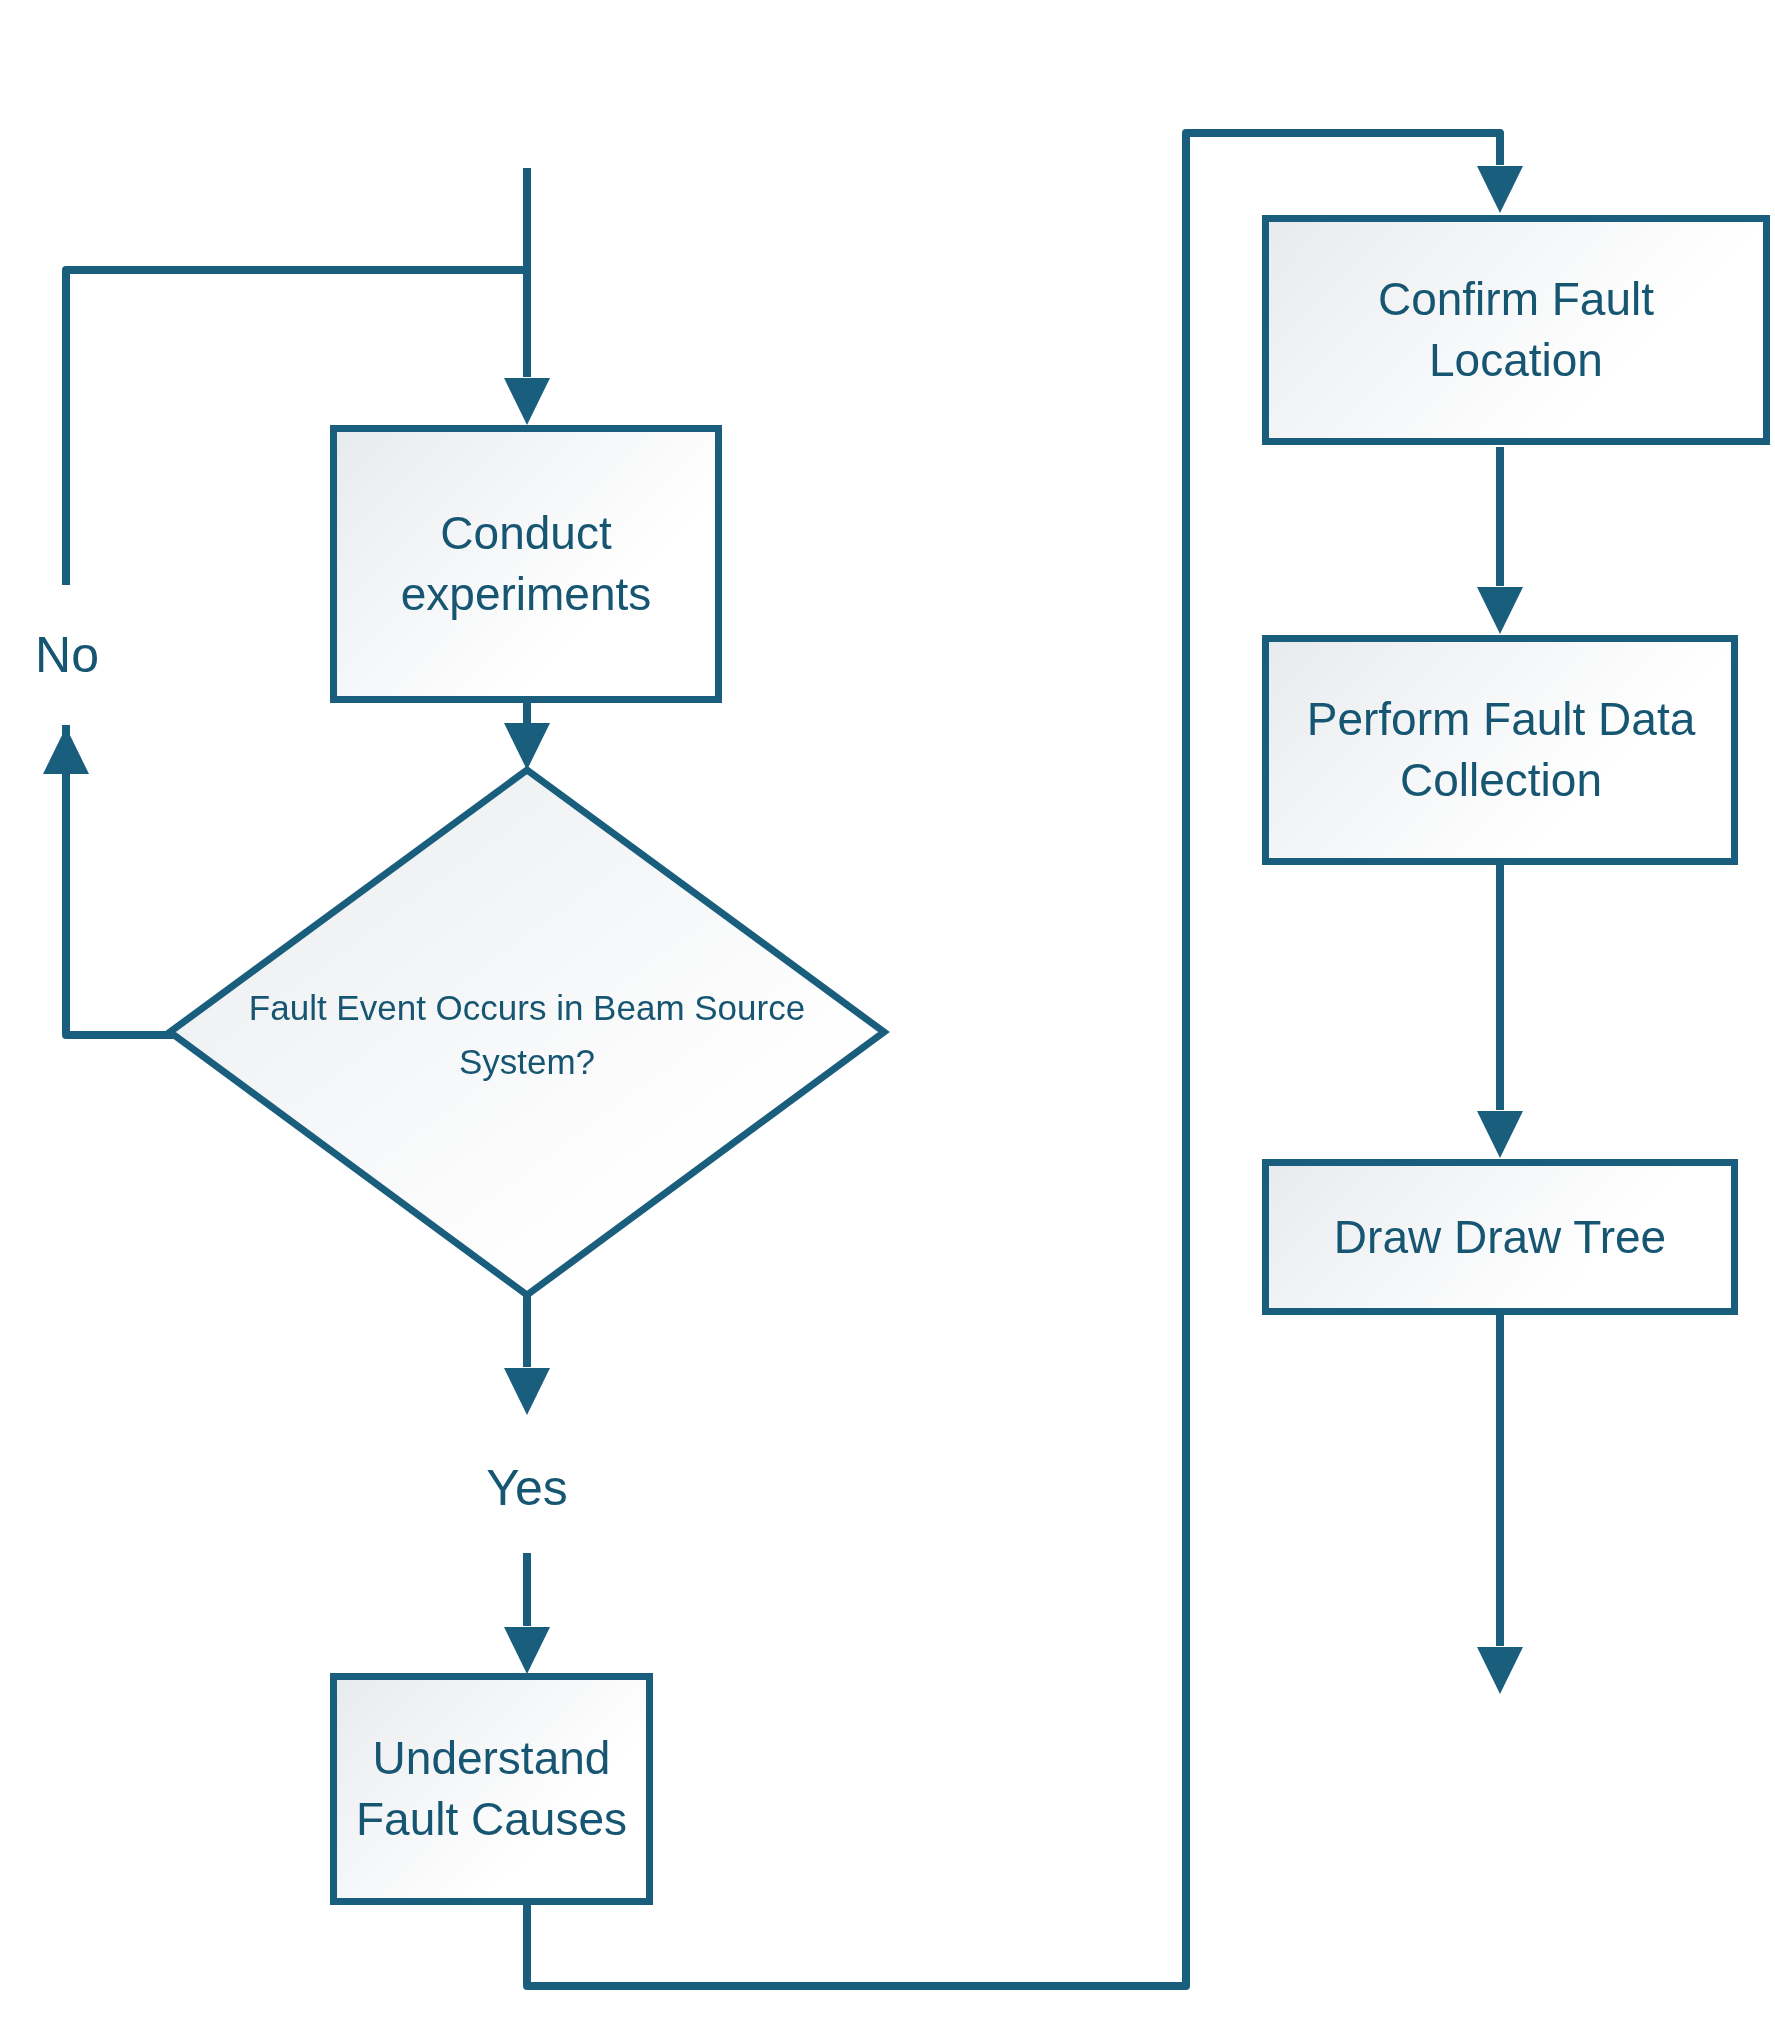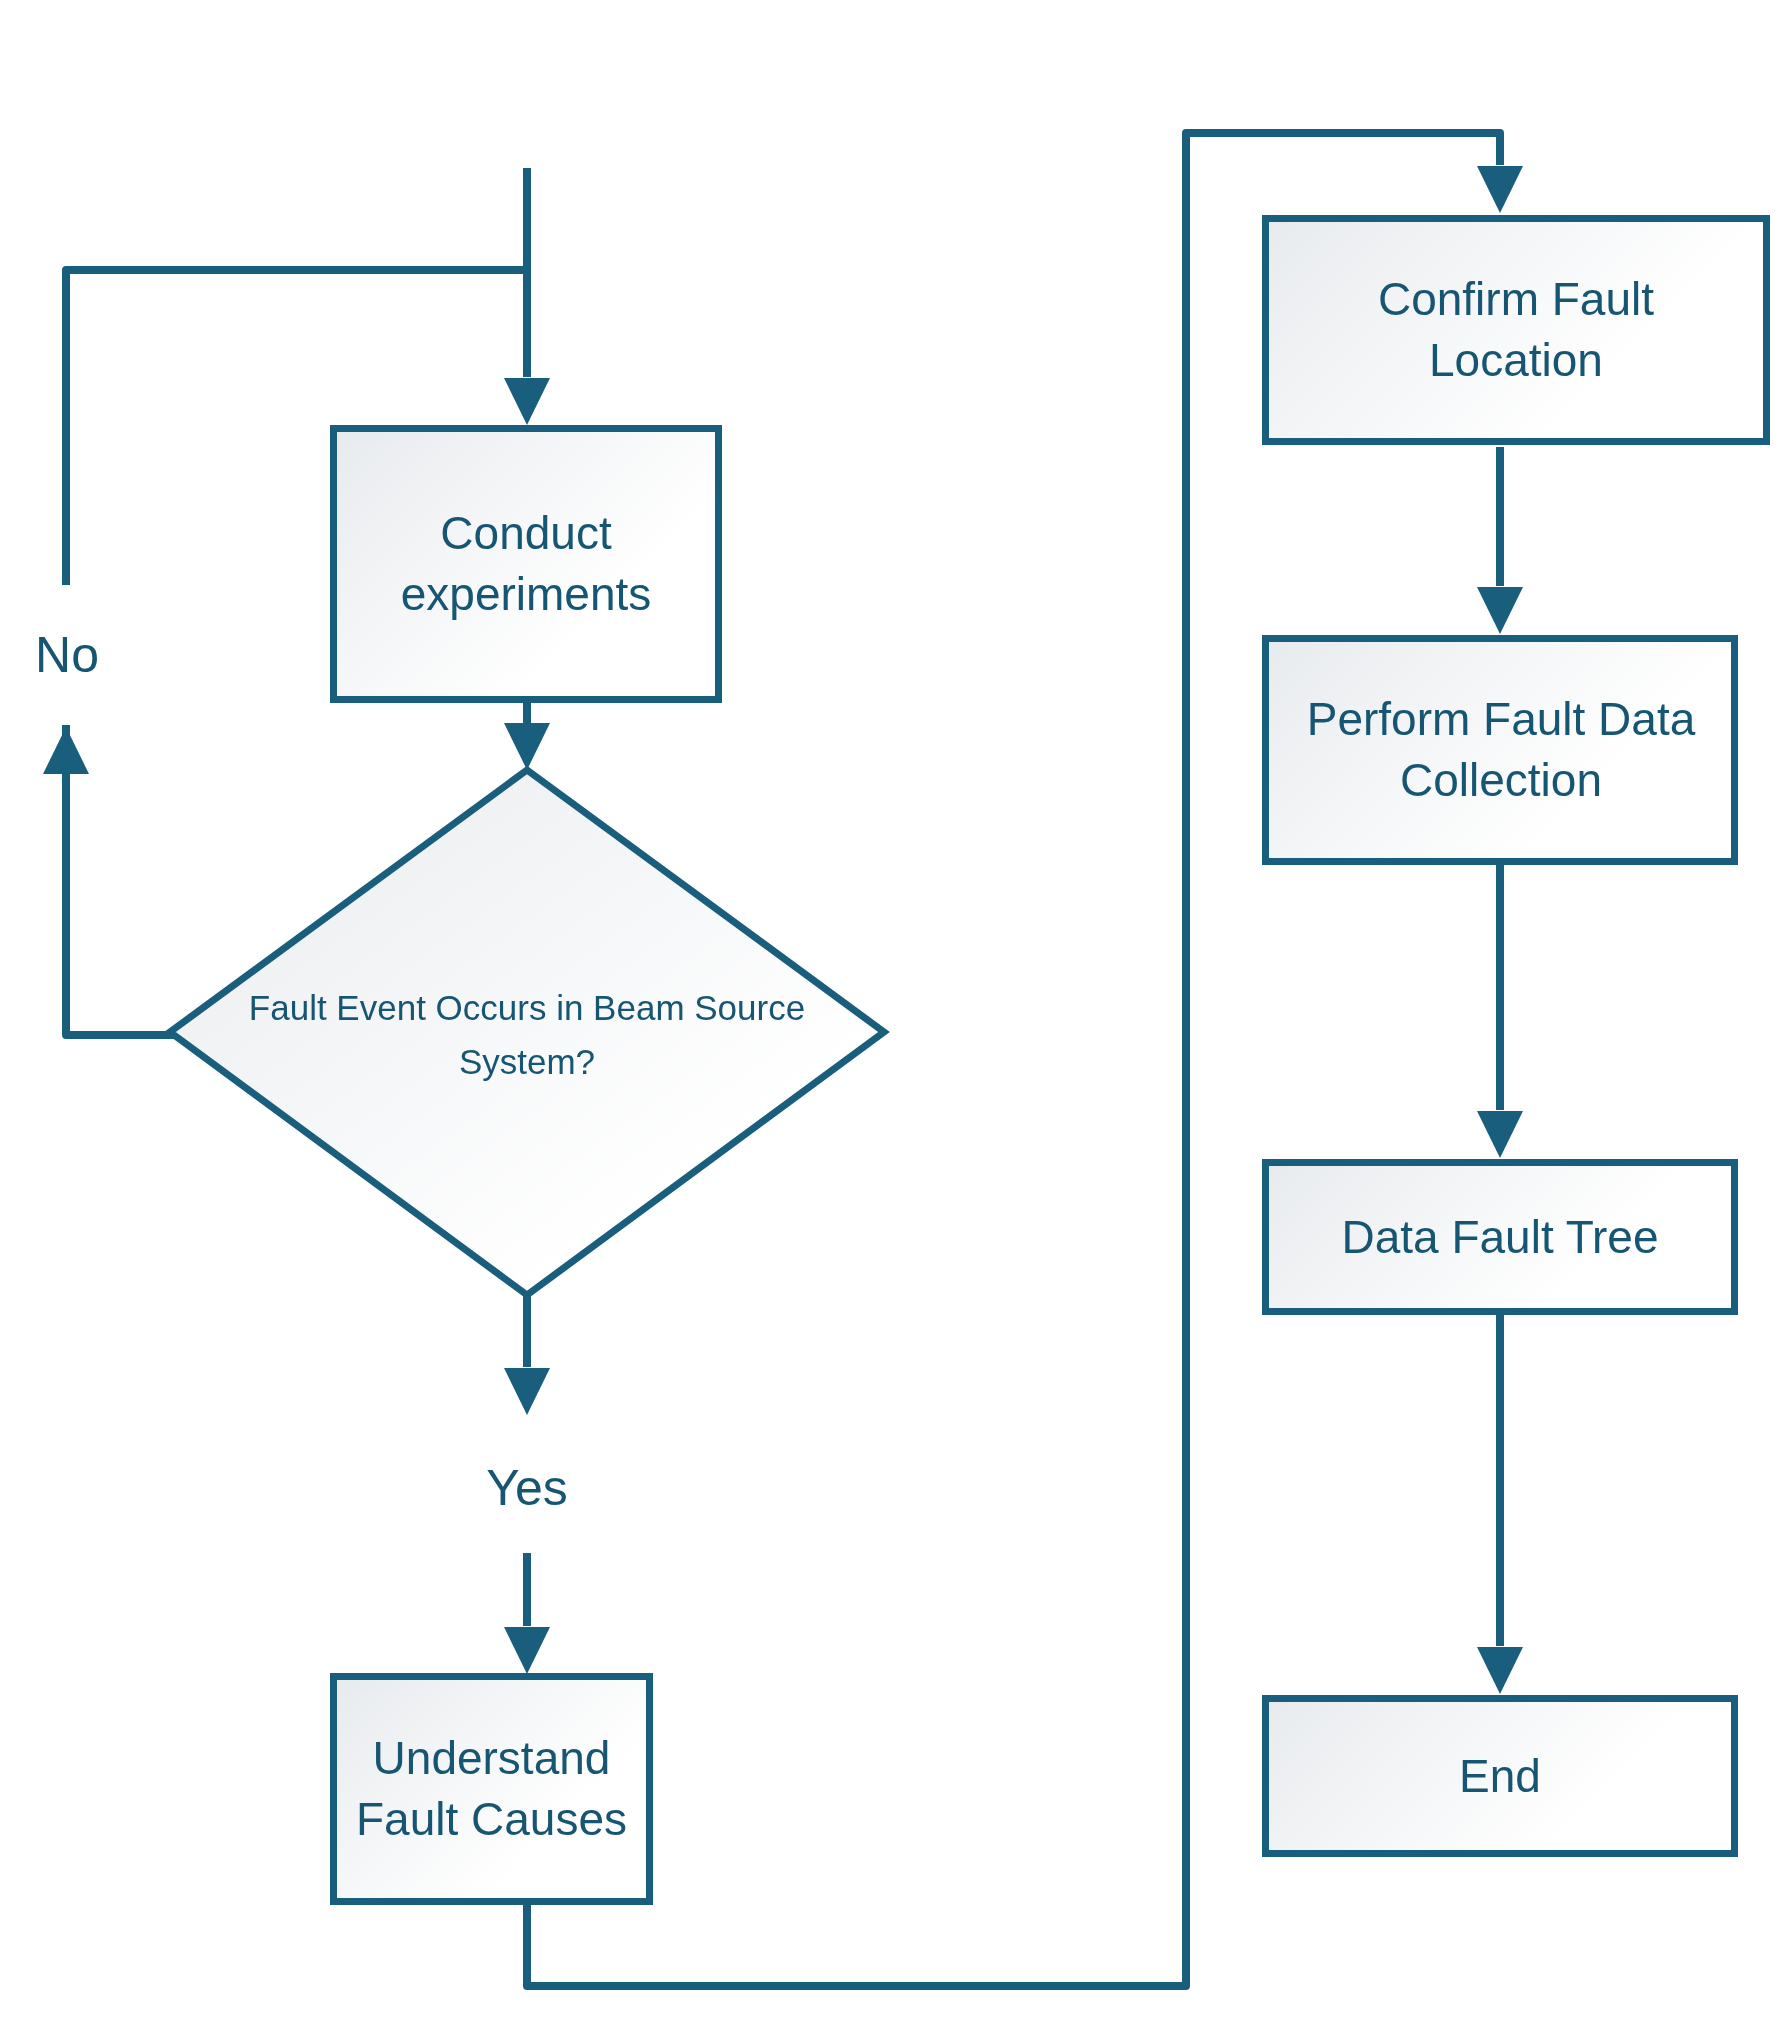--- a/index.html
+++ b/index.html
@@ -119,26 +119,23 @@
 
   <div class="node node-confirm">
     <span>Confirm Fault Location</span>
   </div>
 
   <div class="node node-perform">
     <span>Perform Fault Data Collection</span>
   </div>
 
   <div class="node node-draw">
-    <span>Data Fault Tree</span>
+    <span>Draw Draw Tree</span>
   </div>
 
-  <div class="node node-end">
-    <span>End</span>
-  </div>
 
   <div class="edge-label edge-label-no">
     <span>No</span>
   </div>
   <div class="edge-label edge-label-yes">
     <span>Yes</span>
   </div>
 
 </div>
 

